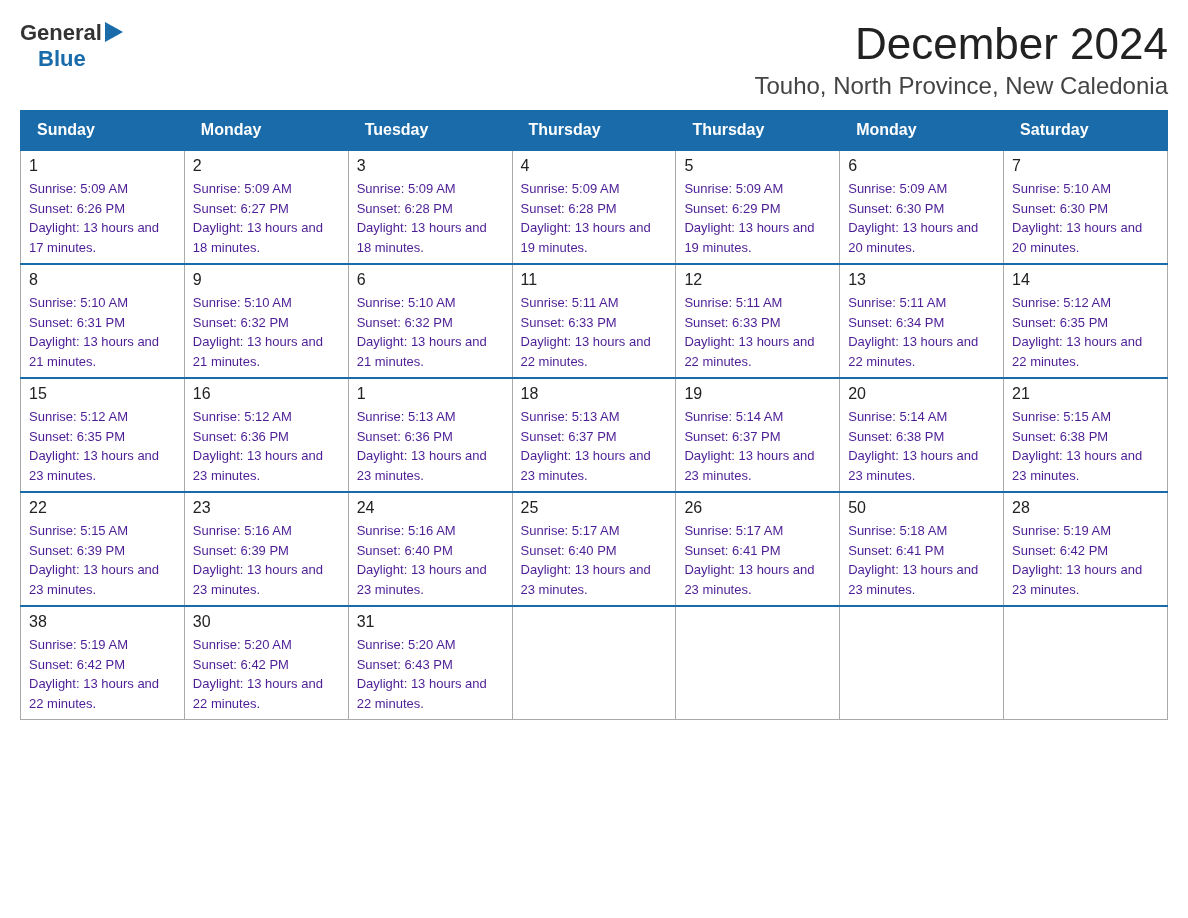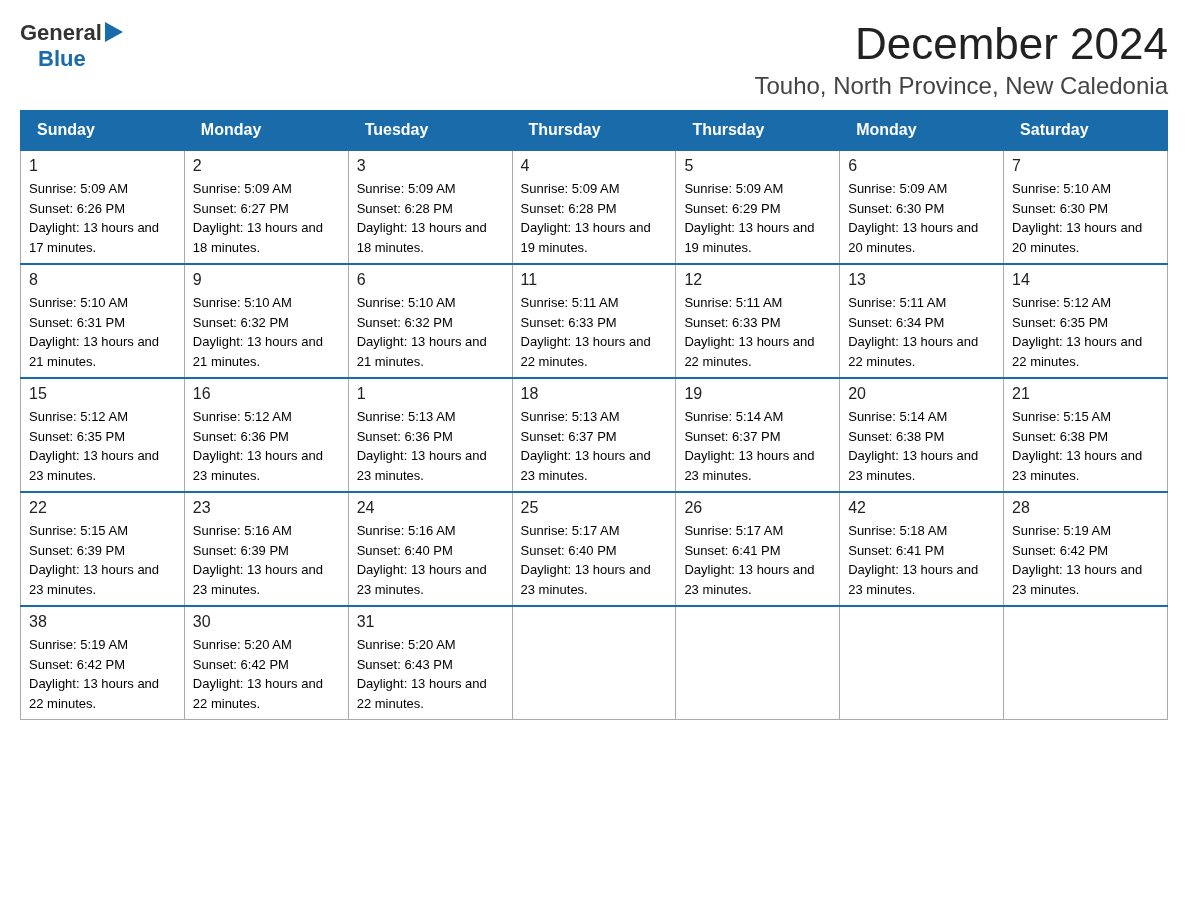--- a/index.html
+++ b/index.html
@@ -83,21 +83,21 @@
     }
     .day-number {
       font-size: 16px;
       font-weight: normal;
       display: block;
       margin-bottom: 4px;
     }
     .day-info {
       font-size: 13px;
       line-height: 1.5;
-      color: #000000;
+      color: #4c1d95;
     }
     
     .week-row td {
       border-top: 2px solid #1a6baa;
     }
   </style>
 </head>
 <body>
 
 <div class="header">
@@ -238,21 +238,21 @@
       </td>
         <td>
         <span class="day-number">25</span>
         <div class="day-info">Sunrise: 5:17 AM<br>Sunset: 6:40 PM<br>Daylight: 13 hours and 23 minutes.</div>
       </td>
         <td>
         <span class="day-number">26</span>
         <div class="day-info">Sunrise: 5:17 AM<br>Sunset: 6:41 PM<br>Daylight: 13 hours and 23 minutes.</div>
       </td>
         <td>
-        <span class="day-number">42</span>
+        <span class="day-number">50</span>
         <div class="day-info">Sunrise: 5:18 AM<br>Sunset: 6:41 PM<br>Daylight: 13 hours and 23 minutes.</div>
       </td>
         <td>
         <span class="day-number">28</span>
         <div class="day-info">Sunrise: 5:19 AM<br>Sunset: 6:42 PM<br>Daylight: 13 hours and 23 minutes.</div>
       </td>
       </tr>
       <tr class="week-row">
         <td>
         <span class="day-number">38</span>

